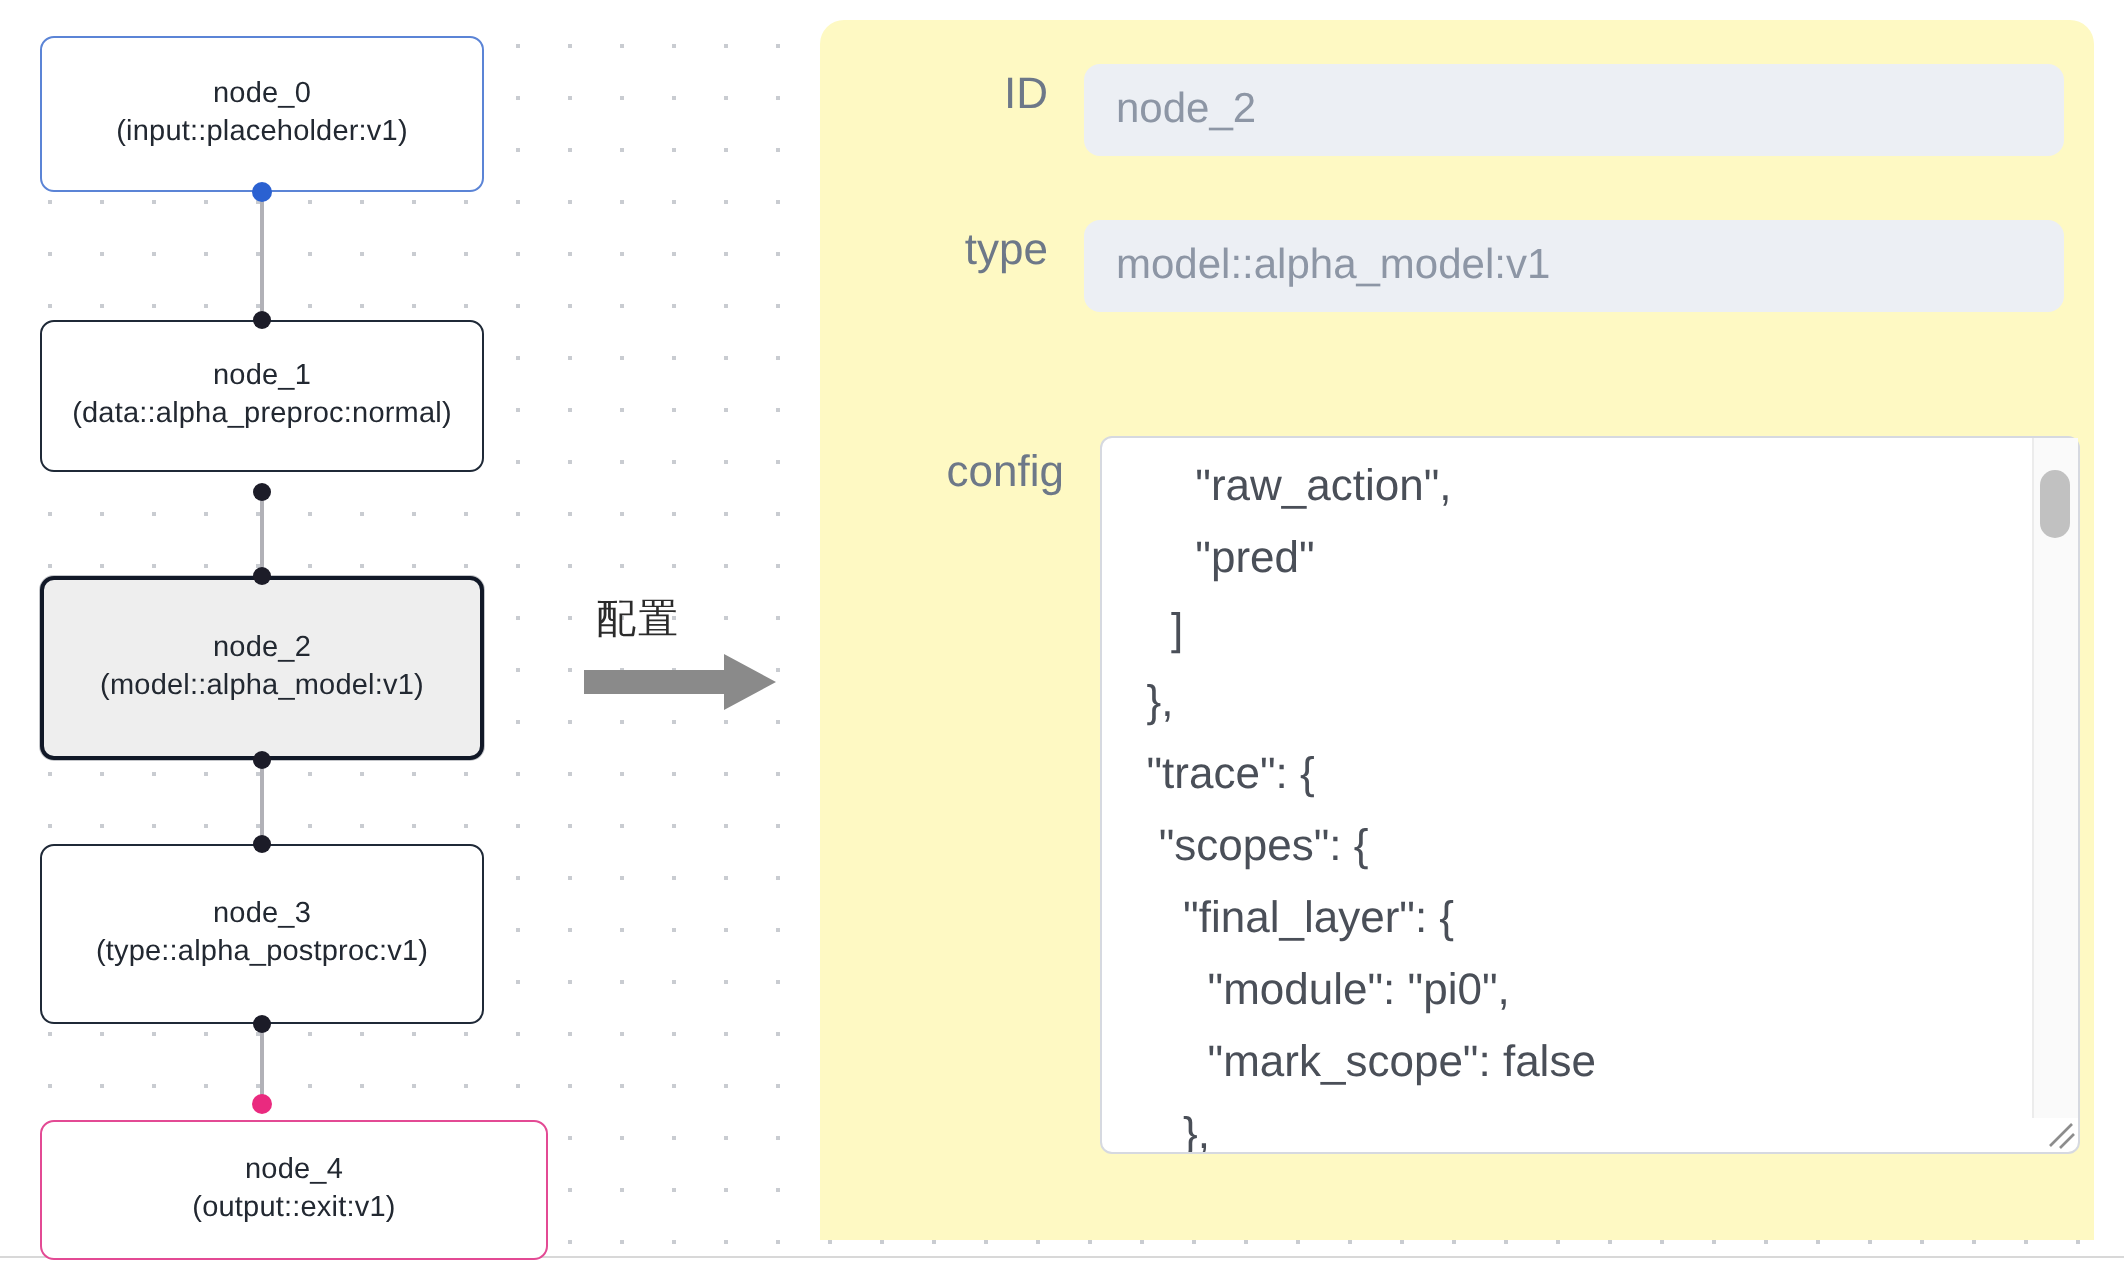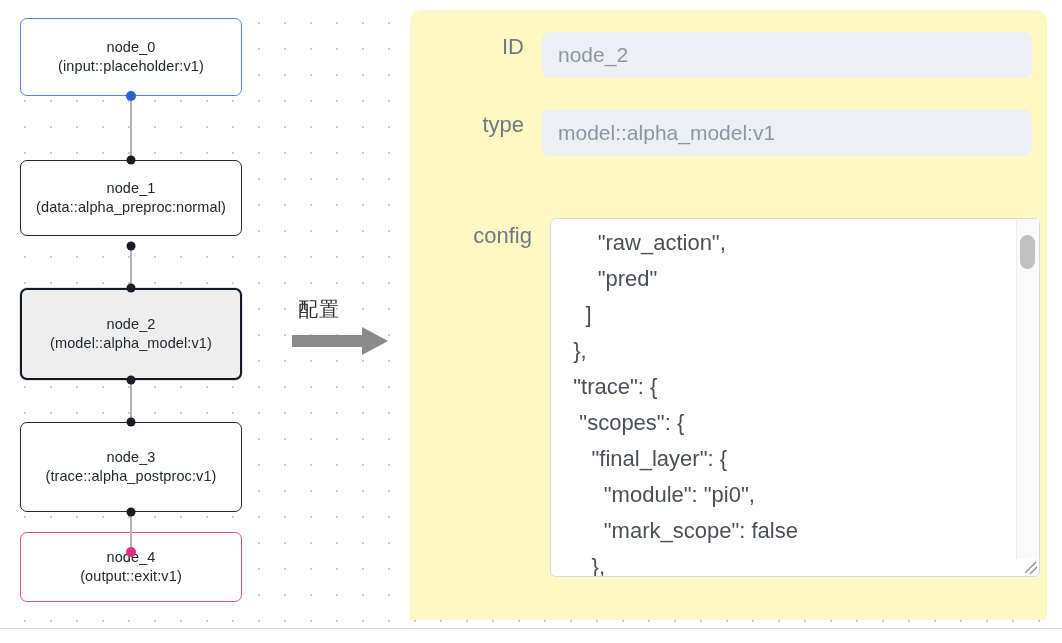--- a/index.html
+++ b/index.html
@@ -250,26 +250,26 @@
 
   <div class="node node-selected" style="left:20px; top:288px; width:222px; height:92px;">
     <span class="node-text">node_2
 (model::alpha_model:v1)</span>
   </div>
   <div class="handle" style="left:131px; top:288px;"></div>
   <div class="handle" style="left:131px; top:380px;"></div>
 
   <div class="node" style="left:20px; top:422px; width:222px; height:90px;">
     <span class="node-text">node_3
-(trace::alpha_postproc:v1)</span>
+(type::alpha_postproc:v1)</span>
   </div>
   <div class="handle" style="left:131px; top:422px;"></div>
   <div class="handle" style="left:131px; top:512px;"></div>
 
-  <div class="node node-output" style="left:20px; top:532px; width:222px; height:70px;">
+  <div class="node node-output" style="left:20px; top:560px; width:254px; height:70px;">
     <span class="node-text">node_4
 (output::exit:v1)</span>
   </div>
   <div class="handle handle-pink" style="left:131px; top:552px;"></div>
 </div>
 
 <div id="arrow-group">
   <div id="arrow-label">配置</div>
   <svg width="108" height="34" viewBox="0 0 108 34" style="position:absolute;left:0;top:28px;">
     <polygon points="0,11 70,11 70,3 96,17 70,31 70,23 0,23" fill="#8a8a8a"></polygon>

